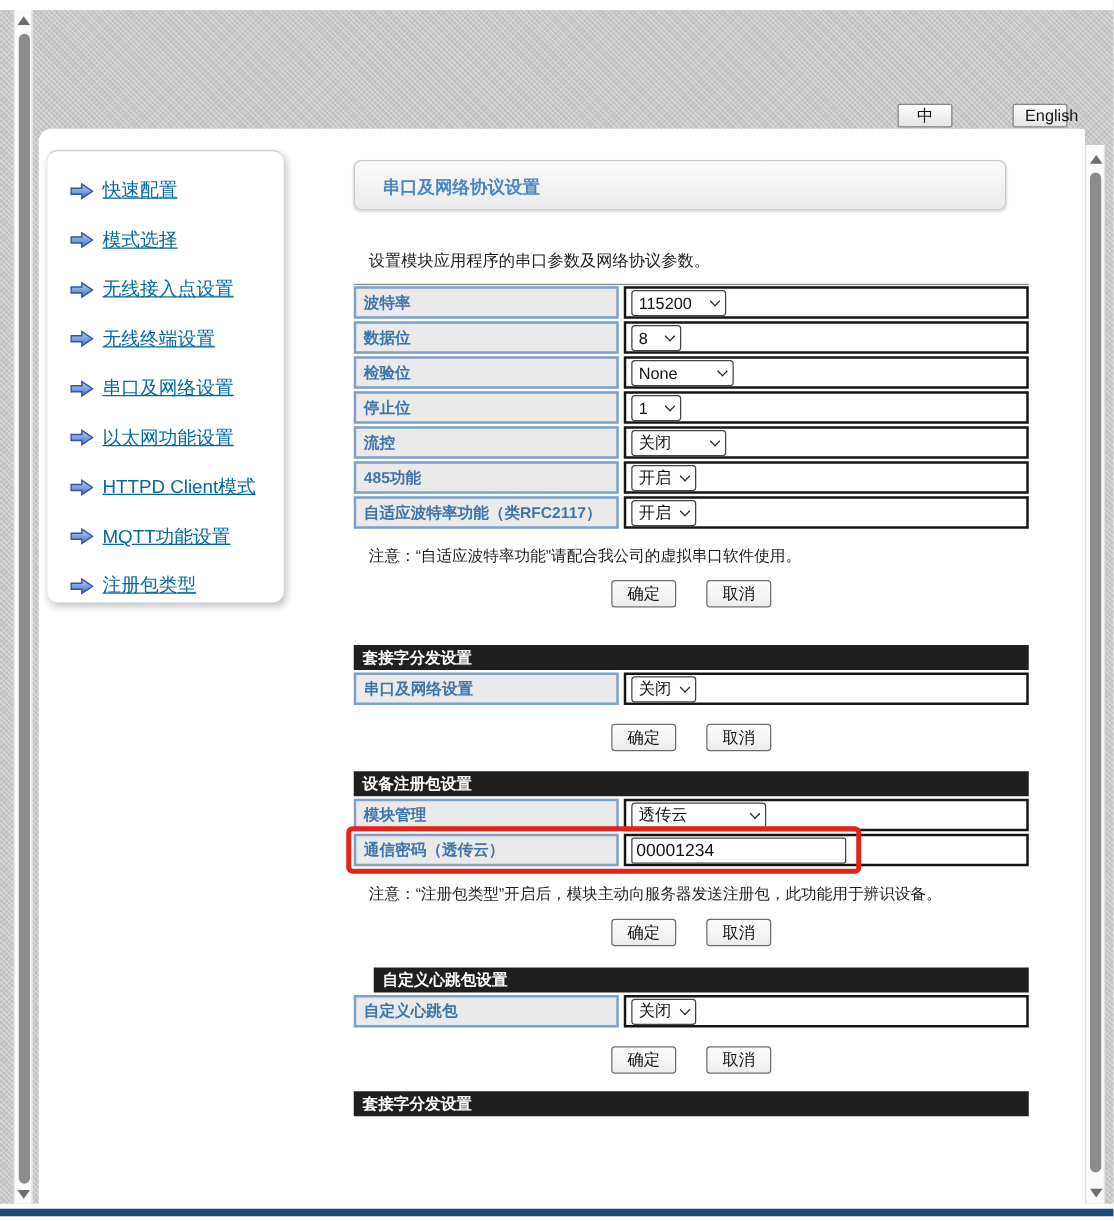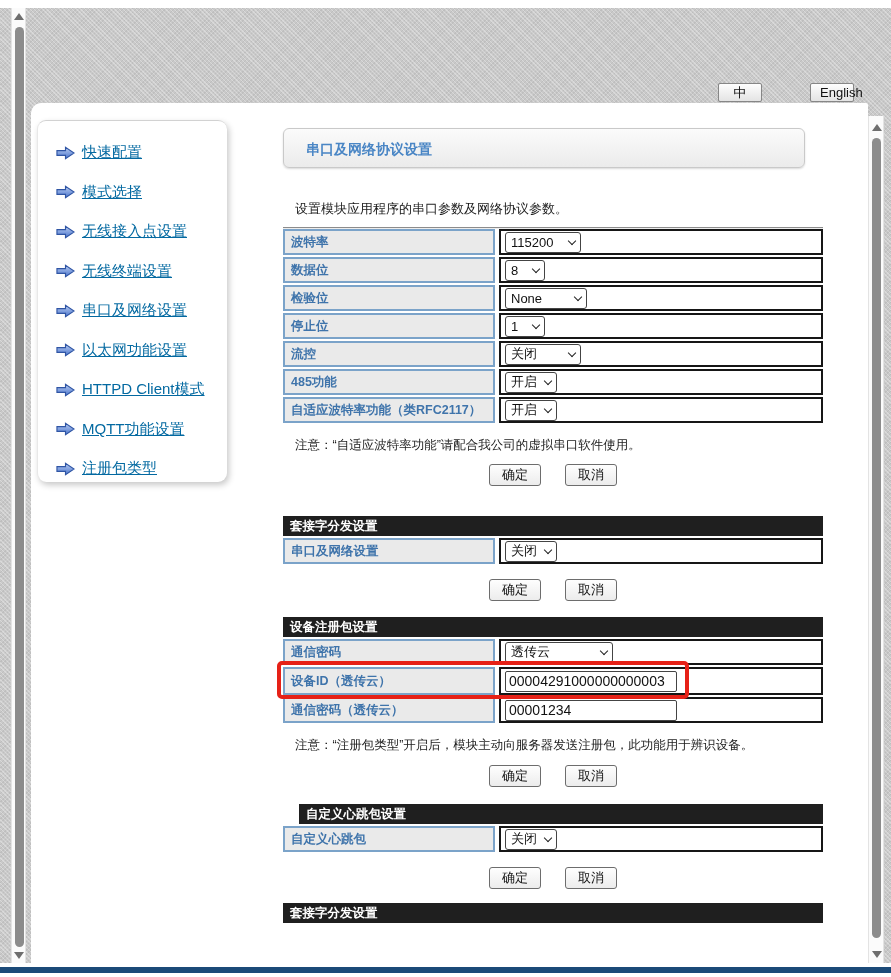--- a/index.html
+++ b/index.html
@@ -286,37 +286,29 @@
       </div>
       <div class="btn-row mtb2">
         <button class="fbtn">确定</button>
         <button class="fbtn">取消</button>
       </div>
 
       <div class="sec-header mt16">设备注册包设置</div>
       <div class="reg-rows">
         <div class="trow">
           <div class="tlabel">
-              <span>通信密码</span>
+              <span>模块管理</span>
             </div>
           <div class="tvalue">
             <span class="sel" style="width:108px">
               <span class="sel-v">透传云</span>
                 <i class="chev"></i>
             </span>
           </div>
         </div>
-        <div class="trow tall">
-          <div class="tlabel">
-              <span>设备ID（透传云）</span>
-            </div>
-          <div class="tvalue">
-            <input class="tinput" value="00004291000000000003" style="">
-          </div>
-        </div>
         <div class="trow">
           <div class="tlabel">
               <span>通信密码（透传云）</span>
             </div>
           <div class="tvalue">
             <input class="tinput" value="00001234" style="">
           </div>
         </div>
         <div class="red-box"></div>
       </div>

